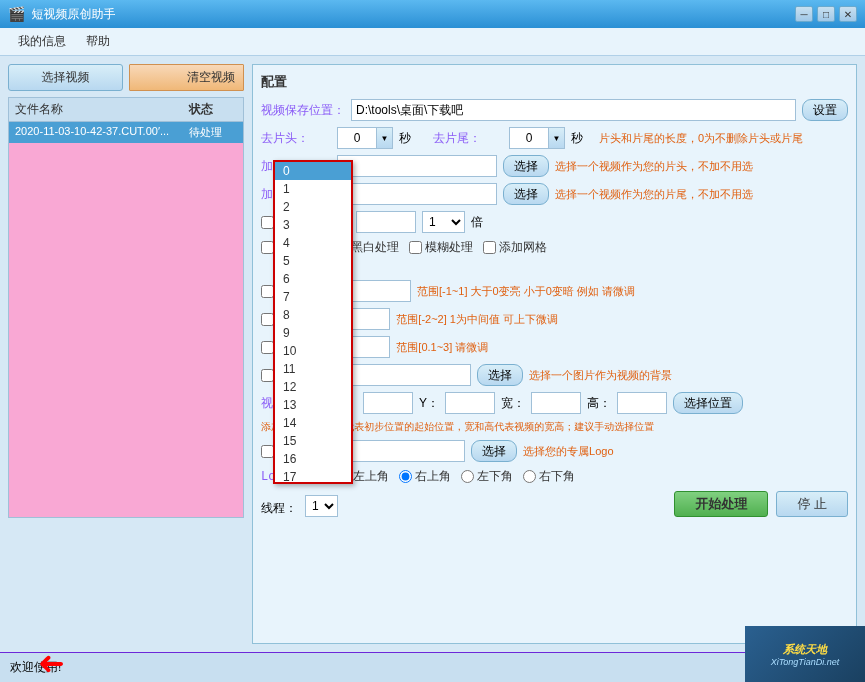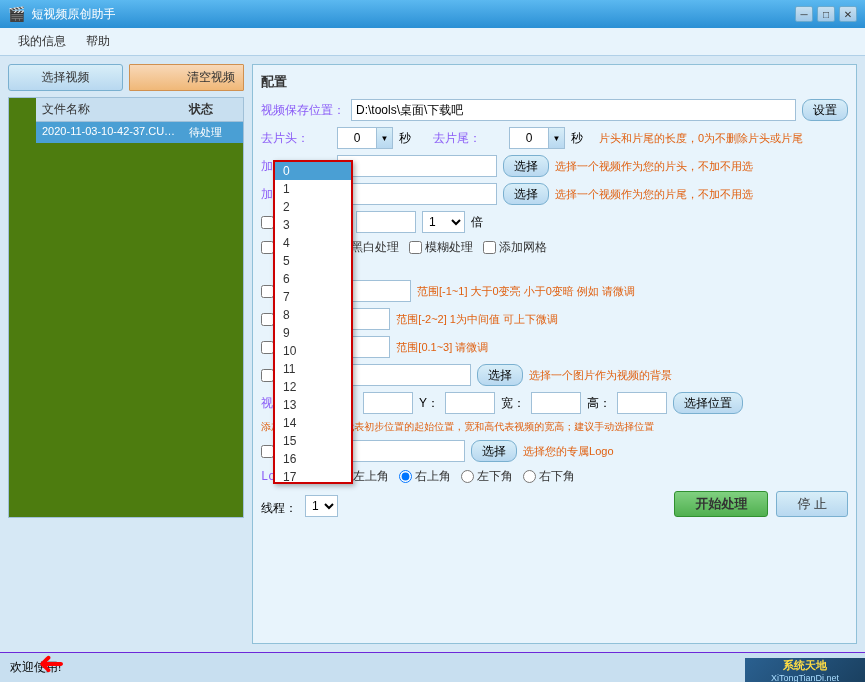--- a/index.html
+++ b/index.html
@@ -79,25 +79,24 @@
       border: 1px solid #d09050;
       border-radius: 1px;
       padding: 4px 8px;
       cursor: pointer;
       color: #333;
       font-size: 12px;
       text-align: right;
     }
 
     .file-list {
-      background: #4d7c0f;
+      background: #f9a8d4;
       border: 1px solid #a0c0d8;
       flex: 1;
       overflow-y: auto;
-      padding-left: 27px;
     }
     .file-list-header {
       display: flex;
       background: #c8dff0;
       border-bottom: 1px solid #a0c0d8;
     }
     .file-list-header div {
       padding: 3px 6px;
       font-size: 12px;
       color: #333;
@@ -273,28 +272,29 @@
       font-size: 13px;
       color: #333;
     }
 
     
     .watermark {
       position: absolute;
       bottom: 0;
       right: 0;
       width: 120px;
-      height: 24px;
+      height: 56px;
       background: linear-gradient(135deg, #2a6090, #1a4060);
       display: flex;
       flex-direction: column;
       align-items: center;
       justify-content: center;
       color: white;
       font-size: 10px;
+      font-style: italic;
     }
     .watermark-title { font-size: 11px; font-weight: bold; color: #ffdd44; }
     .watermark-sub { font-size: 9px; color: #aaddff; }
 
     select.small-select {
       height: 22px;
       border: 1px solid #a0c0d8;
       background: white;
       font-size: 12px;
       padding: 0 2px;

